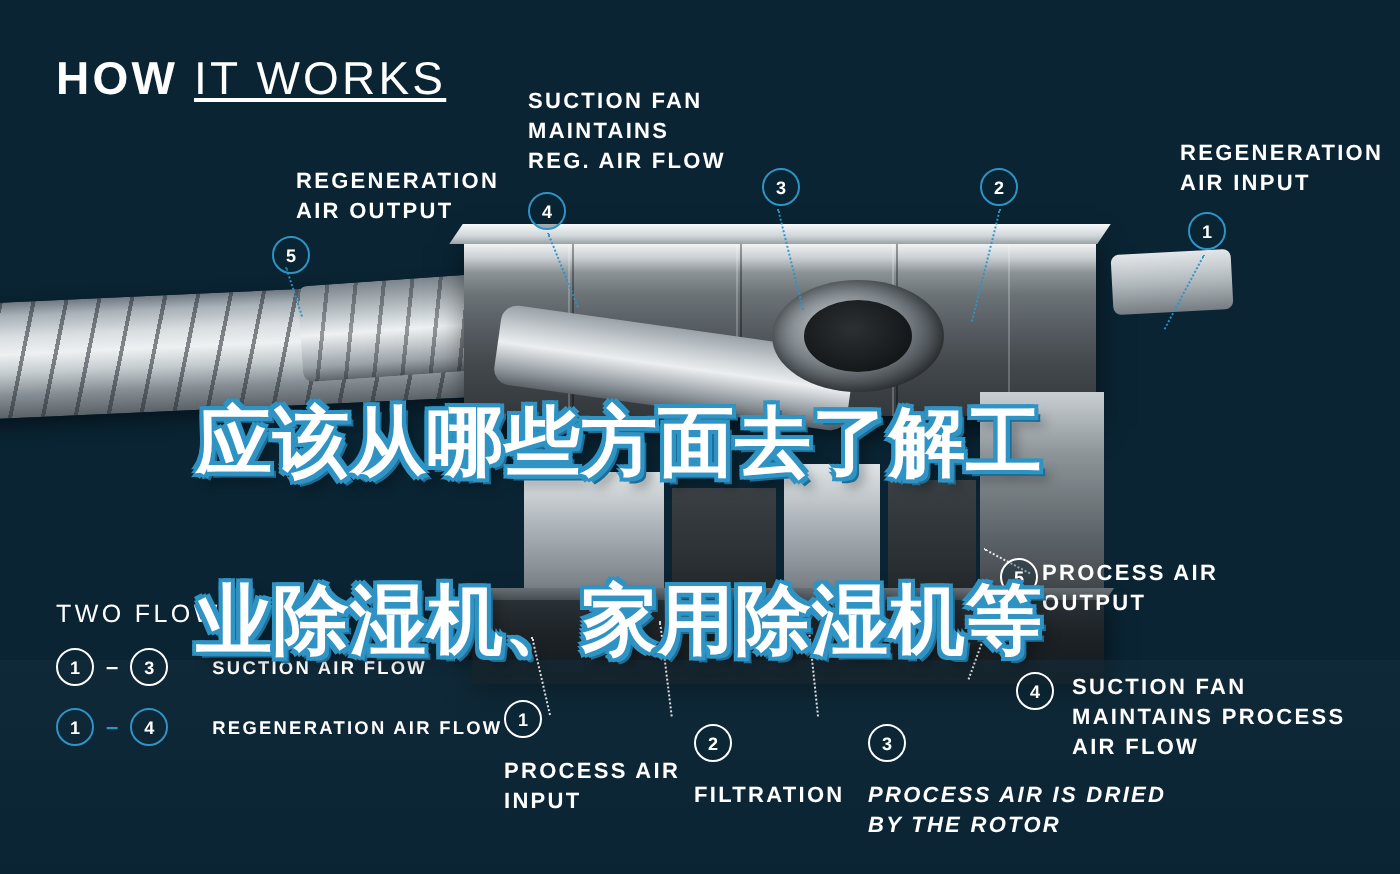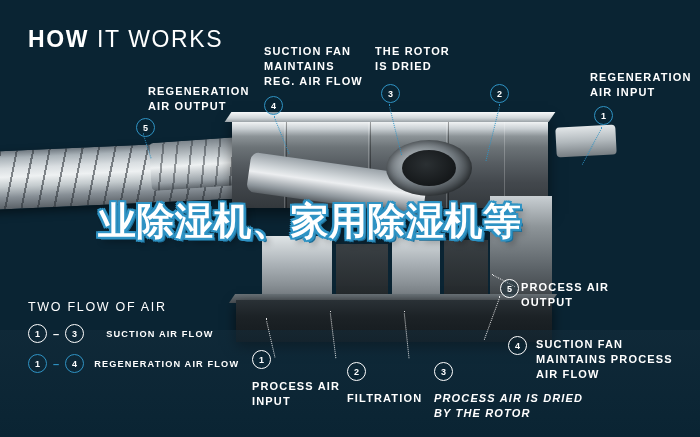--- a/index.html
+++ b/index.html
@@ -112,21 +112,21 @@
     position:absolute;left:0;top:330px;width:700px;height:107px;
     background:linear-gradient(to bottom, rgba(20,45,60,.55), rgba(10,36,51,0));
   }
 
   
   .title{
     position:absolute;left:28px;top:26px;
     color:#ffffff;font-size:23px;letter-spacing:1.6px;white-space:nowrap;
   }
   .title .w1{font-weight:bold;}
-  .title .w2{font-weight:normal;}
+  .title .w2{font-weight:normal;text-decoration:underline;}
 
   .callout{
     position:absolute;color:#ffffff;
     font-size:11px;font-weight:bold;letter-spacing:1.15px;line-height:1.38;
     text-transform:uppercase;white-space:pre-line;
   }
 
   .badge{
     position:absolute;width:17px;height:17px;border-radius:50%;
     border:1.4px solid #ffffff;color:#ffffff;
@@ -231,22 +231,20 @@
 
   <div class="callout" style="left:148px;top:84px;">REGENERATION
 AIR OUTPUT</div>
   <div class="badge blue" style="left:136px;top:118px;">5</div>
 
   <div class="callout" style="left:264px;top:44px;">SUCTION FAN
 MAINTAINS
 REG. AIR FLOW</div>
   <div class="badge blue" style="left:264px;top:96px;">4</div>
 
-  <div class="callout" style="left:375px;top:44px;">THE ROTOR
-IS DRIED</div>
   <div class="badge blue" style="left:381px;top:84px;">3</div>
 
   <div class="badge blue" style="left:490px;top:84px;">2</div>
 
   <div class="callout" style="left:590px;top:70px;">REGENERATION
 AIR INPUT</div>
   <div class="badge blue" style="left:594px;top:106px;">1</div>
 
   <div class="callout" style="left:521px;top:280px;">PROCESS AIR
 OUTPUT</div>
@@ -274,20 +272,21 @@
     <span class="lbadge">1</span>
     <span class="legend-dash">–</span>
     <span class="lbadge">3</span>
     <span class="legend-label" style="margin-left:16px;">SUCTION AIR FLOW</span>
   </div>
 
   <div class="legend-row" style="left:28px;top:354px;">
     <span class="lbadge blue">1</span>
     <span class="legend-dash blue">–</span>
     <span class="lbadge blue">4</span>
-    <span class="legend-label" style="margin-left:4px;">REGENERATION AIR FLOW</span>
+    <span class="legend-label" style="margin-left:16px;">REGENERATION AIR FLOW</span>
   </div>
 
   <div class="cn-overlay">
+    <div>应该从哪些方面去了解工</div>
     <div>业除湿机、家用除湿机等</div>
   </div>
 
 </div>
 
 </body></html>

